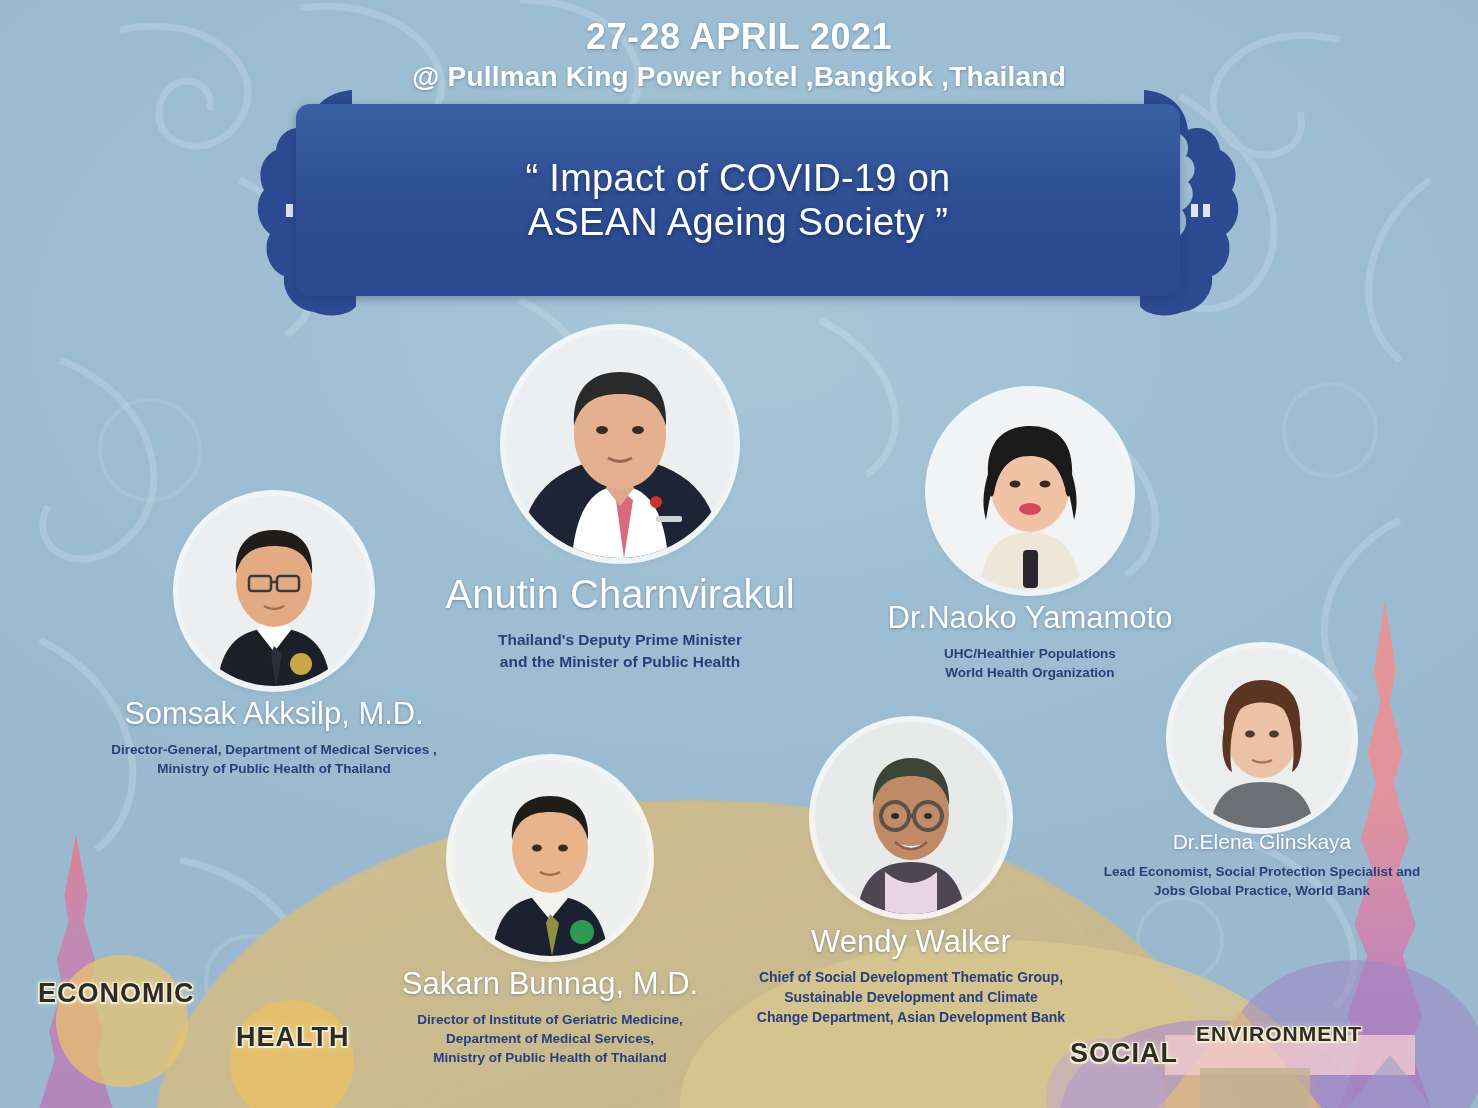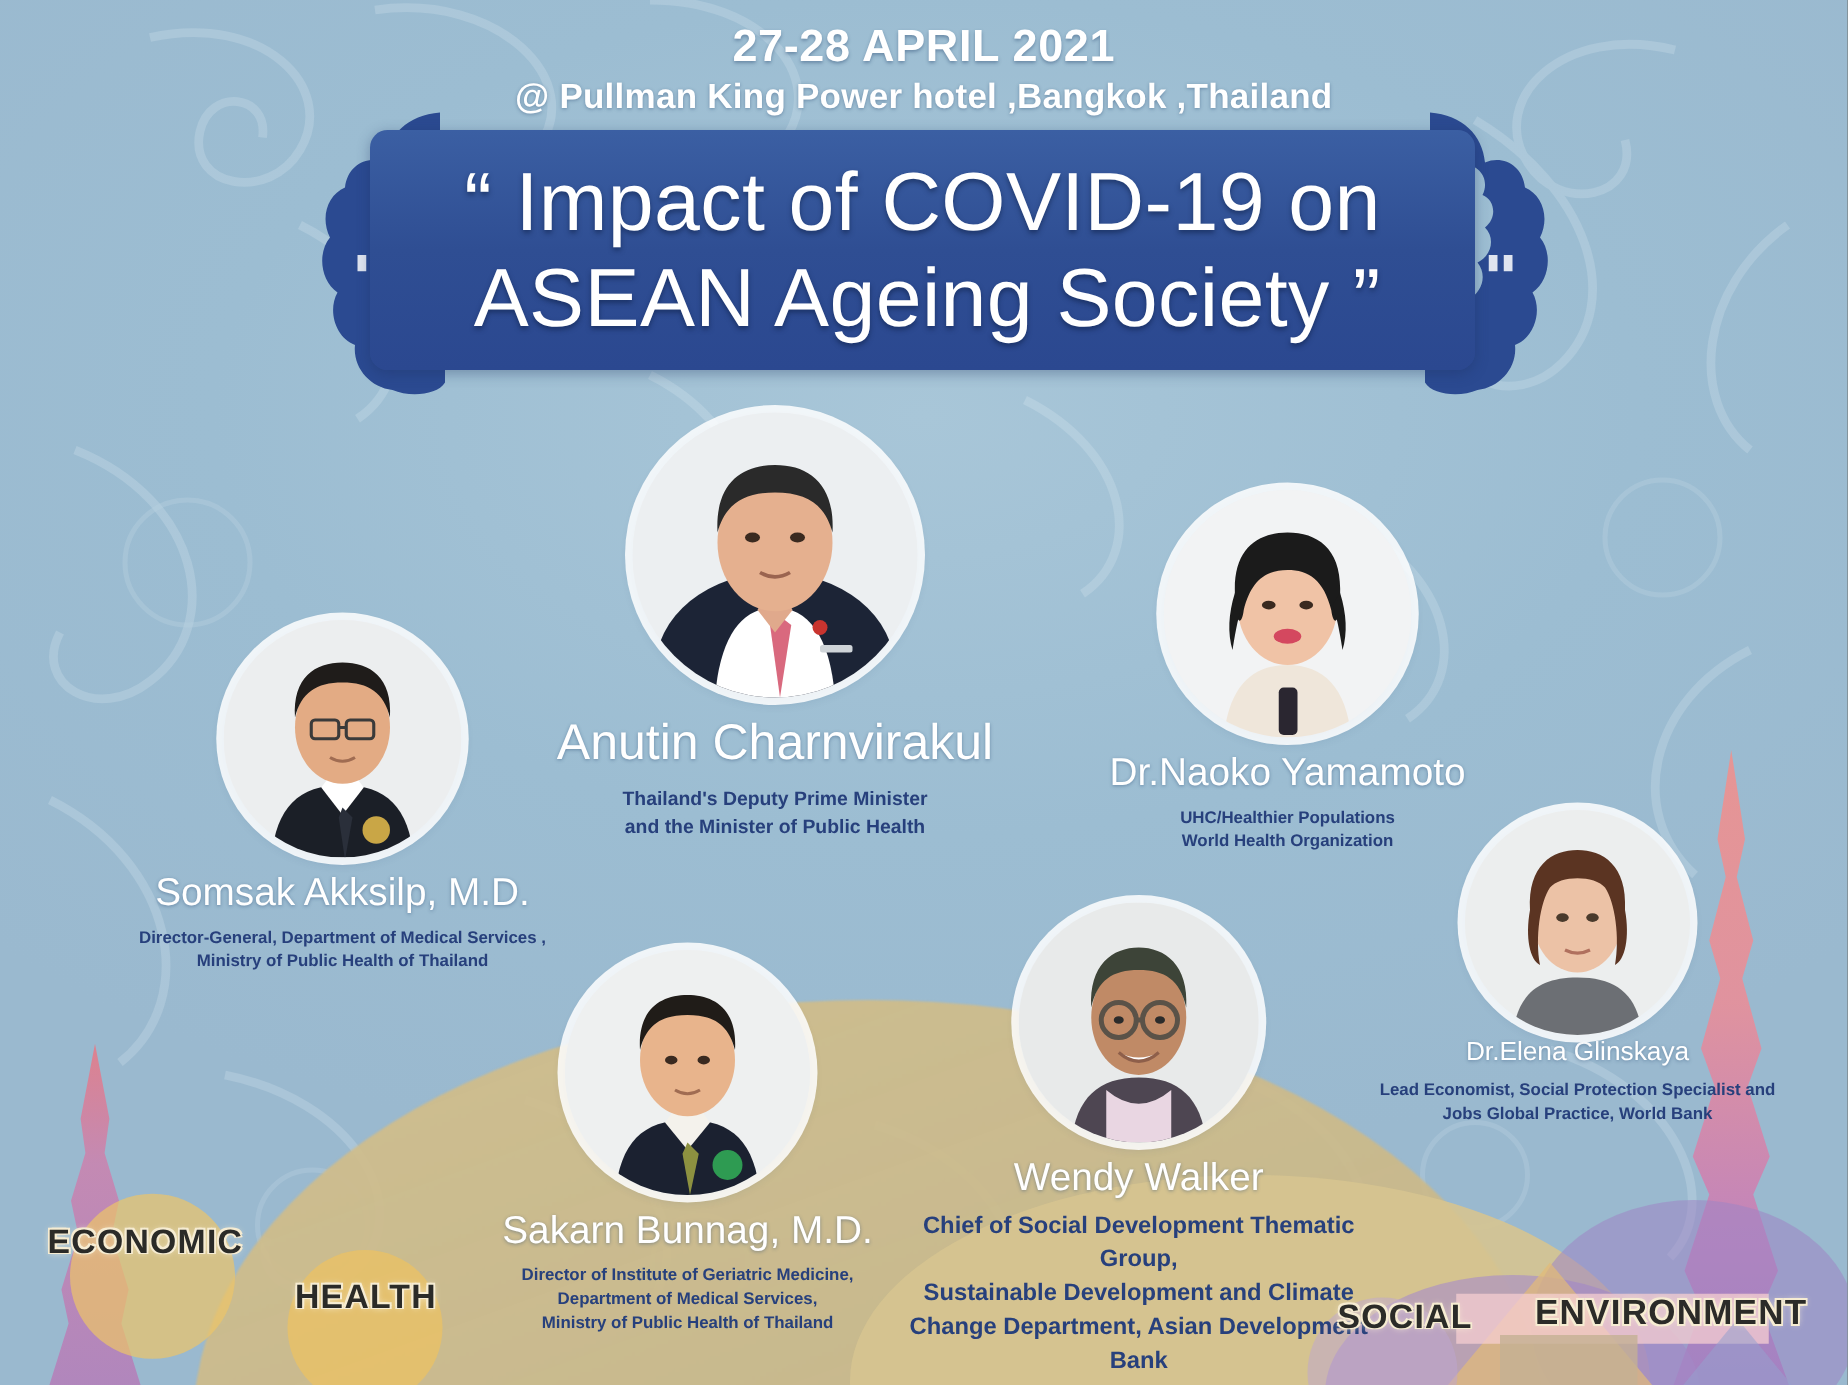--- a/index.html
+++ b/index.html
@@ -163,24 +163,24 @@
     height: 192px;
     background: linear-gradient(180deg, #3b5fa3 0%, #2f4e93 50%, #2b4890 100%);
     border-radius: 14px;
     box-shadow: 0 3px 10px rgba(30,50,95,.35);
     display: flex;
     align-items: center;
     justify-content: center;
   }
   .banner-text {
     color: #ffffff;
-    font-size: 66px;
+    font-size: 38px;
     font-weight: 400;
     line-height: 1.17;
-    text-align: right;
+    text-align: center;
     letter-spacing: .3px;
     text-shadow: 0 2px 4px rgba(10,25,60,.5);
     padding: 0 12px;
   }
 
   
   .speaker { position: absolute; text-align: center; }
   .avatar {
     position: relative;
     border-radius: 50%;
@@ -399,21 +399,21 @@
         <circle cx="80" cy="94" r="14" fill="none" stroke="#5a5248" stroke-width="4"></circle>
         <circle cx="113" cy="94" r="14" fill="none" stroke="#5a5248" stroke-width="4"></circle>
         <line x1="94" y1="94" x2="99" y2="94" stroke="#5a5248" stroke-width="4"></line>
         <ellipse cx="80" cy="94" rx="4" ry="3" fill="#2b2b2b"></ellipse>
         <ellipse cx="113" cy="94" rx="4" ry="3" fill="#2b2b2b"></ellipse>
         <path d="M80,120 q16,14 32,0 q-16,8 -32,0 z" fill="#ffffff"></path>
         <path d="M80,120 q16,14 32,0" stroke="#8e5f4a" stroke-width="2.5" fill="none"></path>
       </svg>
     </div>
     <div class="s-name" style="font-size:31px; margin-top:10px;">Wendy Walker</div>
-    <div class="s-role" style="font-size:19px; margin-top:8px;">
+    <div class="s-role" style="font-size:14px; margin-top:8px;">
       <div>Chief of Social Development Thematic Group,</div>
       <div>Sustainable Development and Climate</div>
       <div>Change Department, Asian Development Bank</div>
     </div>
   </div>
 
   <div class="speaker" style="left:1062px; top:648px; width:400px;">
     <div class="avatar" style="width:180px;height:180px;">
       <svg class="photo" viewBox="0 0 180 180">
         <rect width="180" height="180" fill="#eceeee"></rect>
@@ -430,15 +430,15 @@
     <div class="s-name" style="font-size:21px; margin-top:2px;">Dr.Elena Glinskaya</div>
     <div class="s-role" style="font-size:13.5px; margin-top:8px;">
       <div>Lead Economist, Social Protection Specialist and</div>
       <div>Jobs Global Practice, World Bank</div>
     </div>
   </div>
 
   <div class="cat" style="left:38px; top:978px; font-size:27px;">ECONOMIC</div>
   <div class="cat" style="left:236px; top:1022px; font-size:27px;">HEALTH</div>
   <div class="cat" style="left:1070px; top:1038px; font-size:27px;">SOCIAL</div>
-  <div class="cat" style="left:1228px; top:1022px; font-size:28px;margin-top:12px;">ENVIRONMENT</div>
+  <div class="cat" style="left:1196px; top:1022px; font-size:21px;">ENVIRONMENT</div>
 
 </div>
 
 </body></html>

